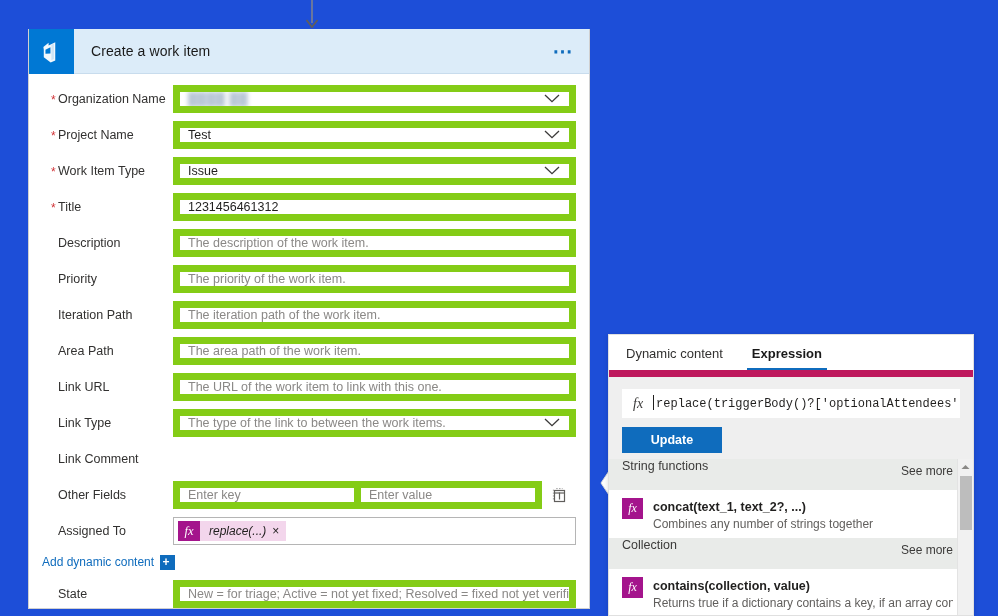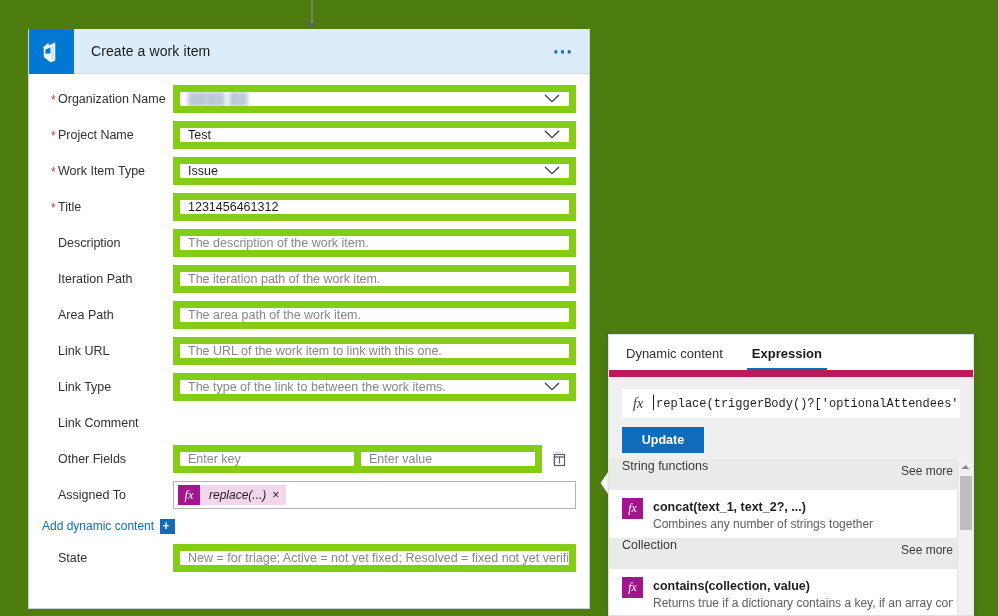--- a/index.html
+++ b/index.html
@@ -10,21 +10,21 @@
     height: 616px;
     background: #ffffff;
     font-family: "Liberation Sans", sans-serif;
     overflow: hidden;
   }
 
   #root {
     position: relative;
     width: 998px;
     height: 616px;
-    background: #4d7c0f;
+    background: #1d4ed8;
   }
 
   
   .connector-arrow {
     position: absolute;
     left: 305px;
     top: 0px;
     width: 14px;
     height: 30px;
   }
@@ -304,21 +304,21 @@
   .expr-text::before {
     content: "";
     position: absolute;
     left: -3px; top: -2px;
     width: 1px; height: 15px;
     background: #201f1e;
   }
 
   .update-btn {
     margin-top: 9px;
-    width: 82px;
+    width: 100px;
     height: 26px;
     background: #0f6cbd;
     color: #ffffff;
     font-size: 12.5px;
     font-weight: 700;
     border: none;
     cursor: pointer;
     font-family: "Liberation Sans", sans-serif;
   }
 
@@ -494,20 +494,26 @@
         </div>
       </div>
 
       <div class="form-row">
         <div class="form-label">Description</div>
         <div class="field placeholder">
           <span>The description of the work item.</span>
         </div>
       </div>
 
+      <div class="form-row">
+        <div class="form-label">Priority</div>
+        <div class="field placeholder">
+          <span>The priority of the work item.</span>
+        </div>
+      </div>
 
       <div class="form-row">
         <div class="form-label">Iteration Path</div>
         <div class="field placeholder">
           <span>The iteration path of the work item.</span>
         </div>
       </div>
 
       <div class="form-row">
         <div class="form-label">Area Path</div>

